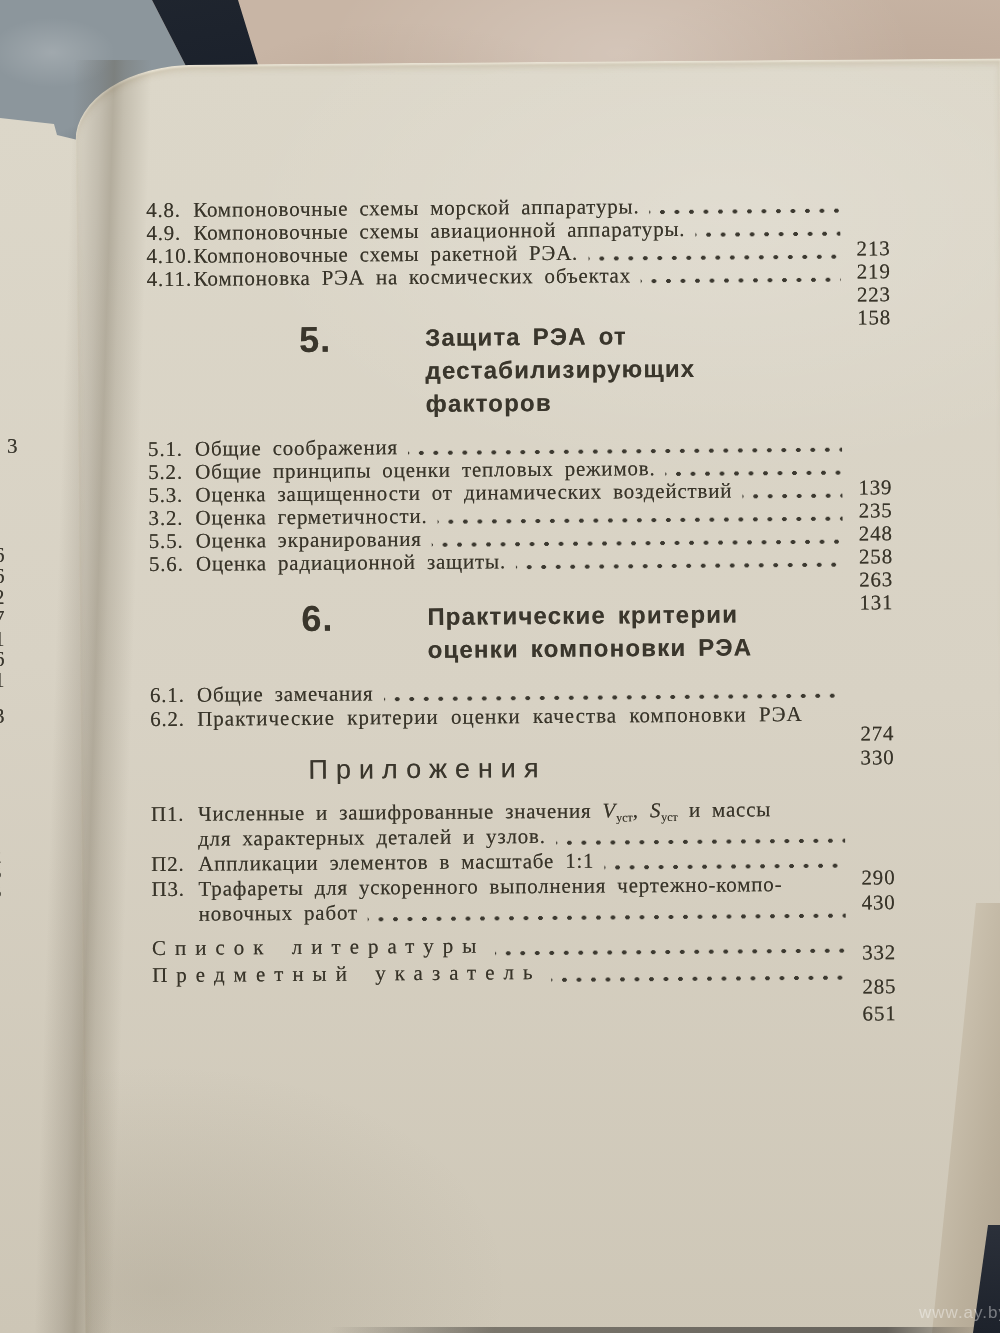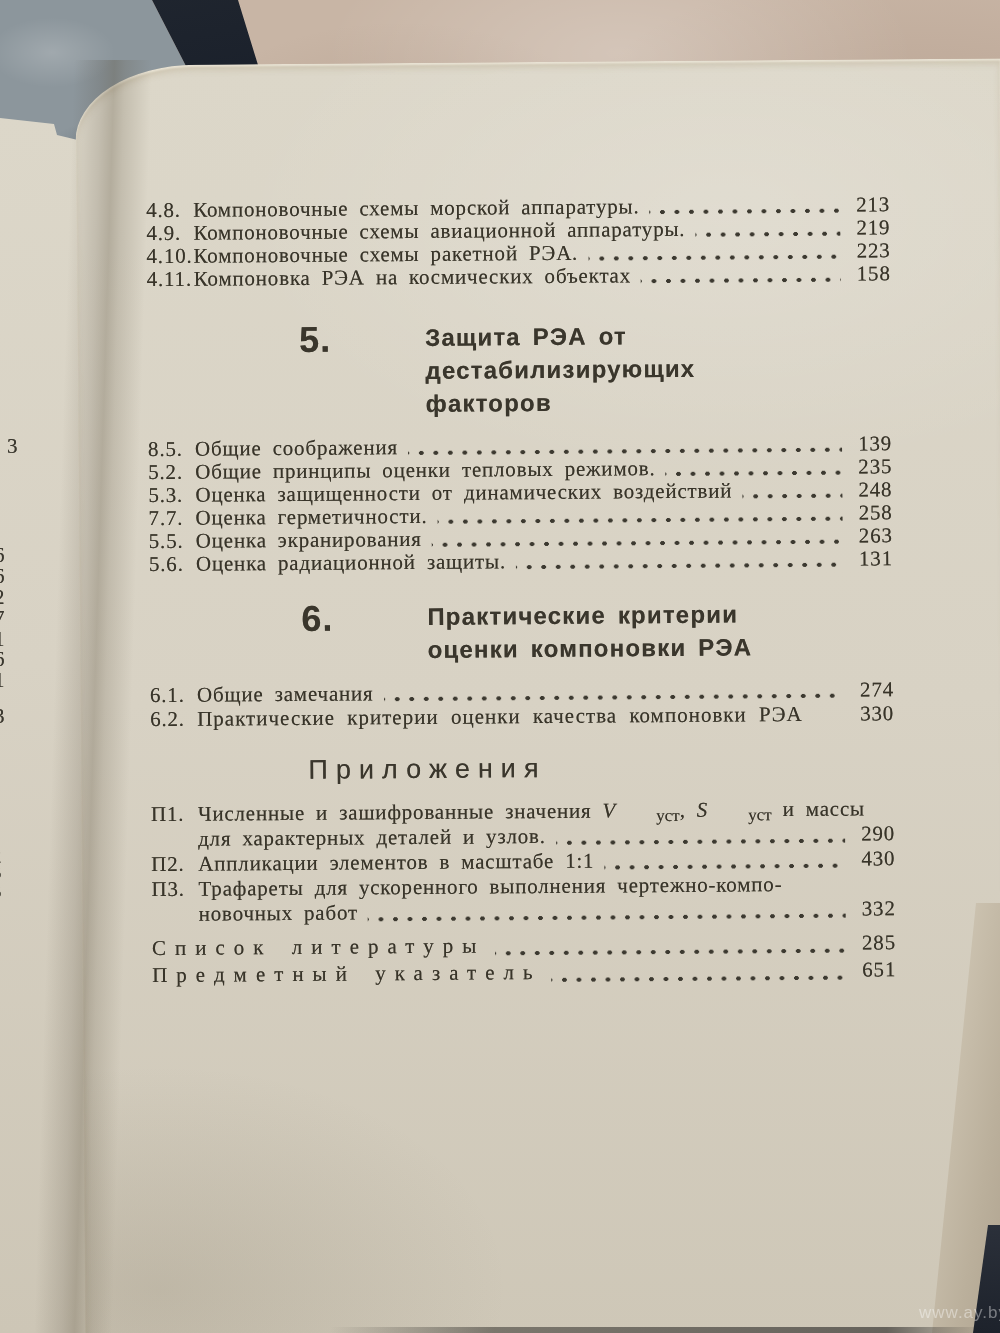--- a/index.html
+++ b/index.html
@@ -90,42 +90,42 @@
   .rows-e .row{height:27px;line-height:27px;}
   .num{flex:0 0 auto;min-width:47px;}
   .ttl{flex:0 1 auto;white-space:nowrap;}
   .leader{
     flex:1 1 12px;margin:0 4px 0 10px;
     background-image:radial-gradient(circle,#3c3930 2px,rgba(60,57,48,0) 2.5px);
     background-size:14.5px 12px;background-repeat:repeat-x;
     background-position:6px bottom;
   }
   .leader.blank{background:none;}
-  .pg{flex:0 0 auto;min-width:46px;text-align:right;}
+  .pg{flex:0 0 auto;min-width:46px;text-align:right;margin-top:44px;}
   .indent{padding-left:47px;}
   .sec{display:flex;margin-top:32px;margin-bottom:16px;}
   .sec6{margin-top:26px;margin-bottom:15px;}
   .sec-num{
     flex:0 0 126px;margin-left:152px;
     font-family:"Liberation Sans",sans-serif;font-weight:700;
     font-size:36px;line-height:36px;letter-spacing:1px;color:#3a362c;
   }
   .sec-title{
     font-family:"Liberation Sans",sans-serif;font-weight:700;
     font-size:24px;line-height:33px;letter-spacing:1.2px;word-spacing:4px;color:#3a362c;
   }
   .app-heading{
     margin:25px 0 16px 158px;
     font-family:"Liberation Sans",sans-serif;font-weight:400;
     font-size:27px;line-height:30px;letter-spacing:8px;color:#3a362c;
   }
   .wide{word-spacing:6px;letter-spacing:1px;}
   .sp{letter-spacing:9px;}
   .mvar{font-style:italic;}
-  .msub{font-size:17px;letter-spacing:0;vertical-align:-4px;margin-left:40px;}
+  .msub{font-size:12px;letter-spacing:0;vertical-align:-4px;}
   .gap-end{margin-top:8px;}
   .list6{margin-top:15px;}
   .applist{margin-top:16px;}
 </style>
 </head>
 <body>
 
 <div class="photo">
 
   <div class="carpet-gray"></div>
@@ -181,39 +181,39 @@
       <div class="sec">
         <div class="sec-num">5.</div>
         <div class="sec-title">
           <div>Защита РЭА от дестабилизирующих</div>
           <div>факторов</div>
         </div>
       </div>
 
       <div class="rows-b">
         <div class="row">
-          <span class="num">8.5.</span>
+          <span class="num">5.1.</span>
           <span class="ttl">Общие соображения</span>
           <span class="leader"></span>
           <span class="pg">139</span>
         </div>
         <div class="row">
           <span class="num">5.2.</span>
           <span class="ttl">Общие принципы оценки тепловых режимов.</span>
           <span class="leader"></span>
           <span class="pg">235</span>
         </div>
         <div class="row">
           <span class="num">5.3.</span>
           <span class="ttl">Оценка защищенности от динамических воздействий</span>
           <span class="leader"></span>
           <span class="pg">248</span>
         </div>
         <div class="row">
-          <span class="num">7.7.</span>
+          <span class="num">3.2.</span>
           <span class="ttl">Оценка герметичности.</span>
           <span class="leader"></span>
           <span class="pg">258</span>
         </div>
         <div class="row">
           <span class="num">5.5.</span>
           <span class="ttl">Оценка экранирования</span>
           <span class="leader"></span>
           <span class="pg">263</span>
         </div>

